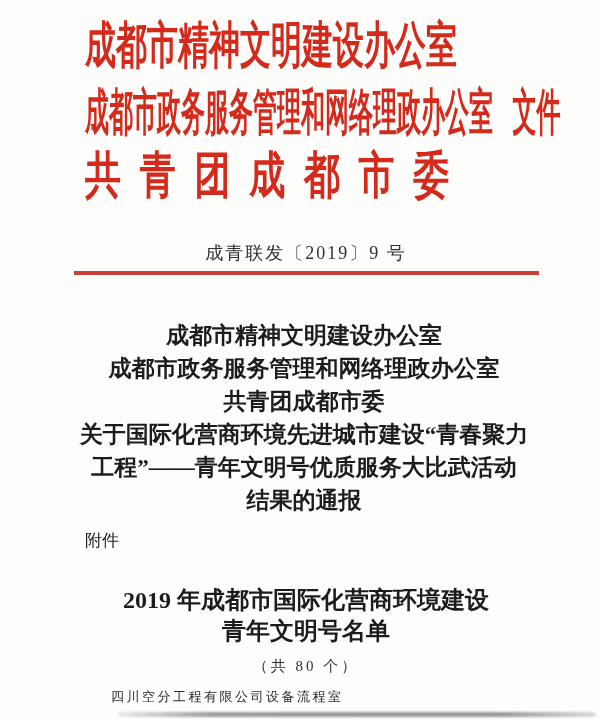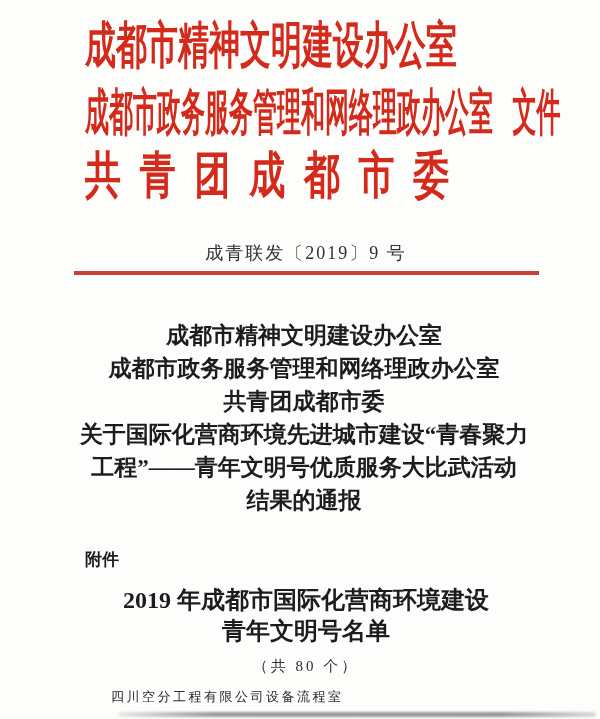--- a/index.html
+++ b/index.html
@@ -61,23 +61,23 @@
     text-align: center;
     font-size: 23px;
     font-weight: bold;
     line-height: 33px;
     color: var(--ink);
   }
   .title-block div { white-space: pre; }
   
   .attachment {
     position: absolute;
-    top: 548px; left: 85px;
+    top: 529px; left: 85px;
     font-family: "Liberation Sans", "DejaVu Sans", sans-serif;
-    font-weight: bold;
+    font-weight: normal;
     font-size: 17px;
     color: var(--ink);
     white-space: pre;
   }
   
   .app-title {
     position: absolute;
     left: 6px; width: 600px;
     text-align: center;
     font-size: 24px;

